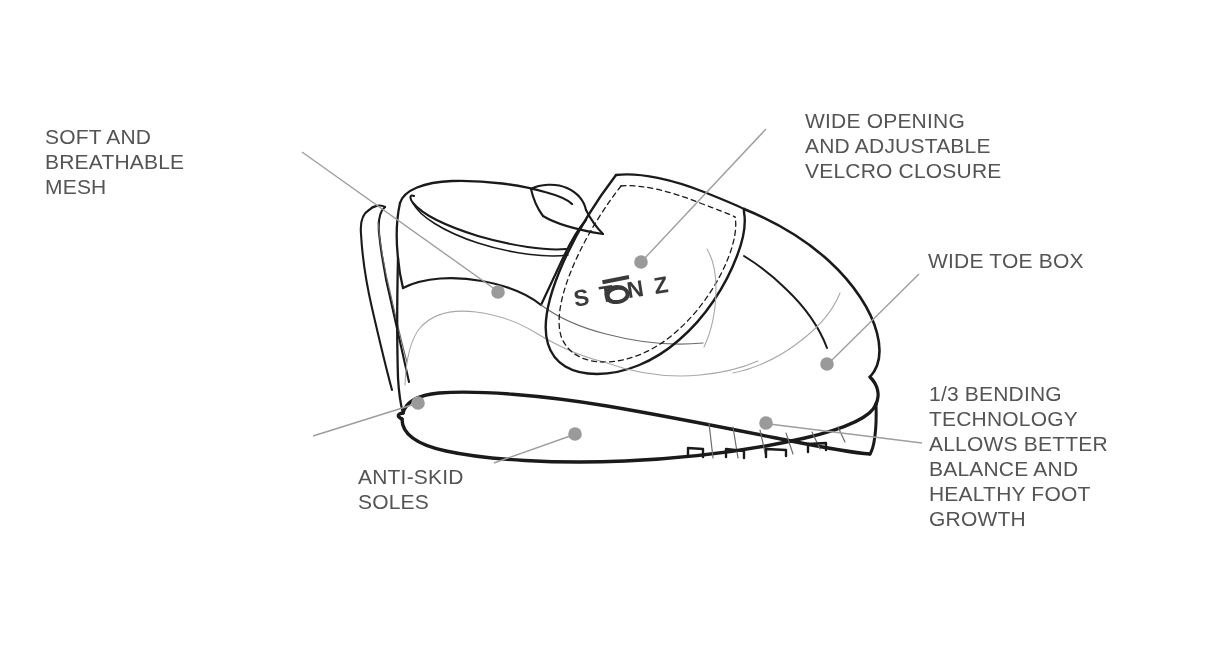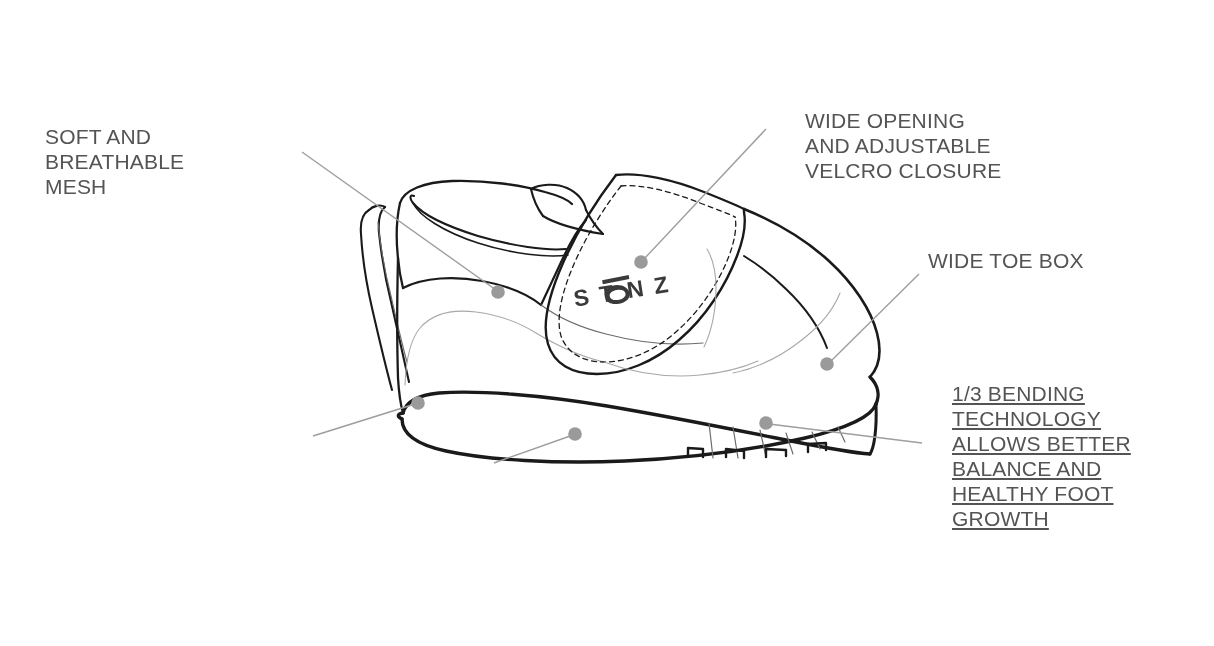--- a/index.html
+++ b/index.html
@@ -21,21 +21,21 @@
   }
   .align-right{text-align:left;}
   .align-left{text-align:left;}
 
   
   #lbl-mesh     {left:45px;  top:124px; width:253px;}
   #lbl-velcro   {left:805px; top:108px; width:320px;}
   #lbl-toebox   {left:928px; top:248px; width:280px;}
   #lbl-insole   {left:28px;  top:399px; width:279px;}
   #lbl-antiskid {left:358px; top:464px; width:220px;}
-  #lbl-bending  {left:952px; top:381px; width:240px;text-decoration:underline;}
+  #lbl-bending  {left:929px; top:381px; width:240px;}
 </style>
 </head>
 <body>
 
 <div id="stage">
 
   <svg class="layer" viewBox="0 0 1214 646">
     <g fill="none" stroke-linecap="round" stroke-linejoin="round">
 
       <path d="M369,210 C362,214 360,222 361,234
@@ -169,20 +169,22 @@
 BREATHABLE
 MESH</div>
 
   <div class="callout align-left" id="lbl-toebox">WIDE TOE BOX</div>
 
   <div class="callout align-left" id="lbl-velcro">WIDE OPENING
 AND ADJUSTABLE
 VELCRO CLOSURE</div>
 
 
+  <div class="callout align-left" id="lbl-antiskid">ANTI-SKID
+SOLES</div>
 
   <div class="callout align-left" id="lbl-bending">1/3 BENDING
 TECHNOLOGY
 ALLOWS BETTER
 BALANCE AND
 HEALTHY FOOT
 GROWTH</div>
 
 </div>
 

